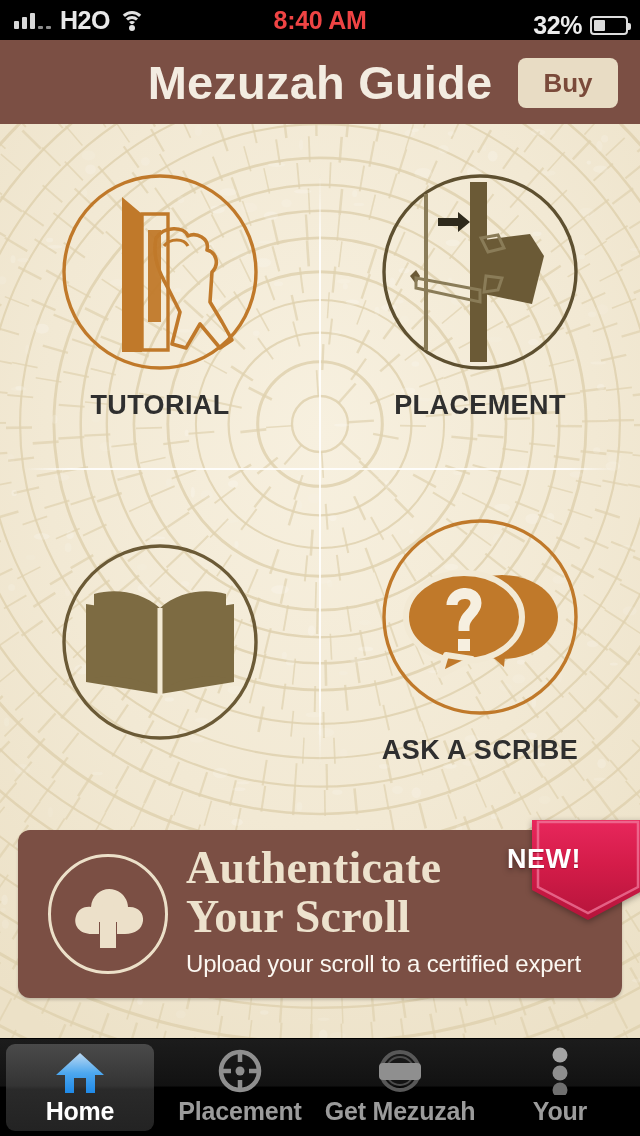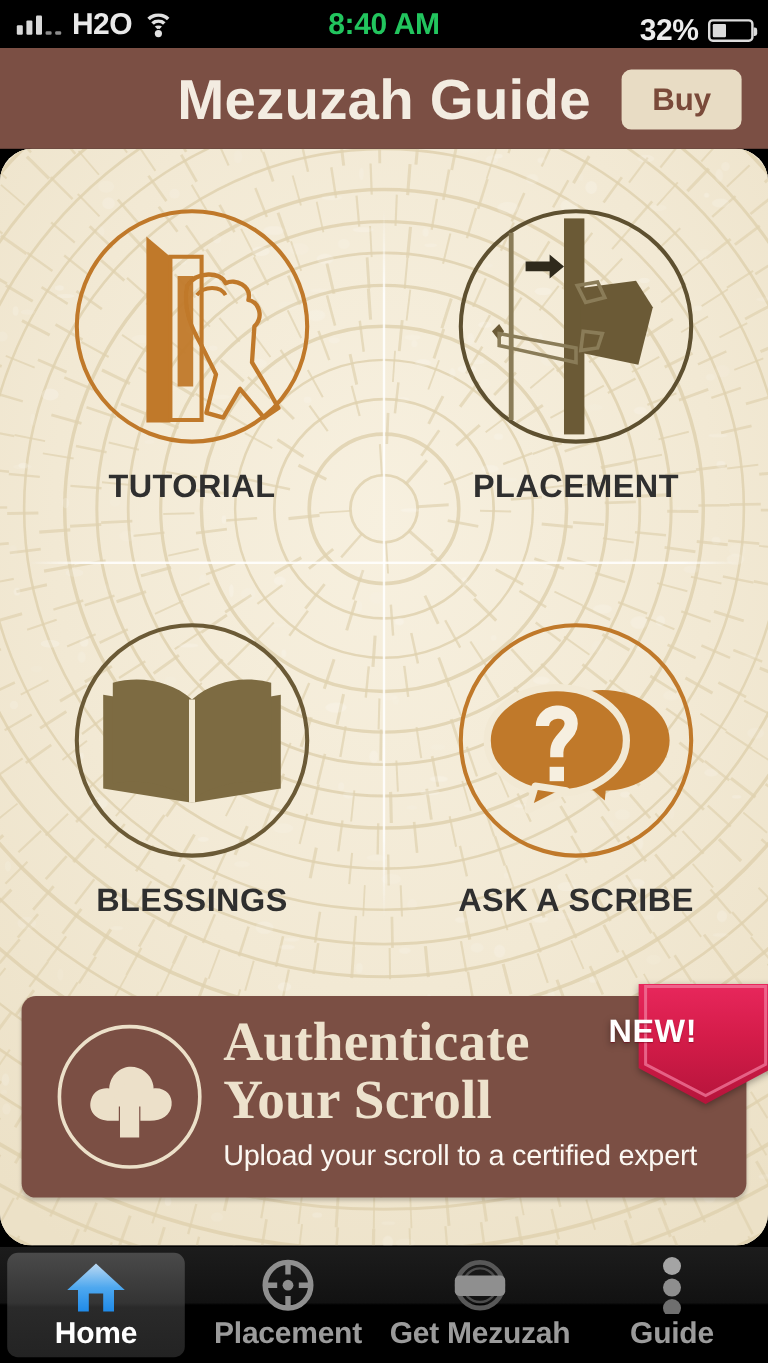--- a/index.html
+++ b/index.html
@@ -35,21 +35,21 @@
   }
   .wifi span.a{ width:26px; height:26px; top:0; }
   .wifi span.b{ width:17px; height:17px; top:5px; }
   .wifi span.c{ width:8px; height:8px; top:10px; }
   .wifi span.d{
     width:6px; height:6px; top:14px; border:none;
     background:#e2e2e2; border-radius:50%;
   }
   .sb-time{
     position:absolute; left:0; width:640px; text-align:center;
-    font-size:25px; font-weight:700; letter-spacing:-0.3px; color:#22c55e;
+    font-size:25px; font-weight:700; letter-spacing:-0.3px; color:#ef4444;
   }
   .sb-right{ position:absolute; right:12px; display:flex; align-items:center; gap:8px;margin-top:11px; }
   .batt-pct{ font-size:25px; font-weight:700; letter-spacing:-0.4px; color:#ececec; }
   .batt{
     position:relative; width:38px; height:19px;
     border:2px solid #dcdcdc; border-radius:4px;
   }
   .batt::after{
     content:""; position:absolute; right:-5px; top:5px;
     width:3px; height:7px; background:#dcdcdc; border-radius:0 2px 2px 0;
@@ -74,21 +74,20 @@
     background:#e8dcc4; color:#7a4a3a;
     display:flex; align-items:center; justify-content:center;
     font-size:26px; font-weight:700; cursor:pointer;
   }
 
   
   .content{
     position:absolute; top:124px; left:0; width:640px; height:914px;
     background:#f3ead6;
     overflow:hidden;
-    border-radius:27px;
   }
   .mosaic{ position:absolute; inset:0; }
   .mosaic svg{ display:block; width:640px; height:914px; }
 
   
   .grid{
     position:absolute; top:0; left:0; width:640px; height:690px;
     display:grid; grid-template-columns:1fr 1fr; grid-template-rows:1fr 1fr;
   }
   .cell{
@@ -1379,21 +1378,20 @@
         <div class="circ">
           <svg width="200" height="200" viewBox="0 0 200 200">
             <circle cx="100" cy="100" r="96" fill="none" stroke="#6b5a36" stroke-width="3.4"></circle>
             <path d="M26 62 L26 140 L100 152 L100 74 Z" fill="#7d6b42"></path>
             <path d="M174 62 L174 140 L100 152 L100 74 Z" fill="#7d6b42"></path>
             <path d="M34 52 C56 46, 82 50, 100 66 L100 150 C82 136, 56 132, 34 136 Z" fill="#7d6b42"></path>
             <path d="M166 52 C144 46, 118 50, 100 66 L100 150 C118 136, 144 132, 166 136 Z" fill="#7d6b42"></path>
             <path d="M100 66 L100 152" stroke="#f2e9d4" stroke-width="5" fill="none"></path>
           </svg>
         </div>
-        <div class="lbl">BLESSINGS</div>
       </div>
 
       <div class="cell">
         <div class="circ">
           <svg width="200" height="200" viewBox="0 0 200 200">
             <circle cx="100" cy="100" r="96" fill="none" stroke="#c0792a" stroke-width="3.4"></circle>
 
             <ellipse cx="122" cy="100" rx="56" ry="42" fill="#c0792a"></ellipse>
             <path d="M108 136 L124 150 L126 128 Z" fill="#c0792a"></path>
 
@@ -1488,18 +1486,18 @@
     </div>
 
     <div class="tab">
       <div class="ico">
         <svg width="20" height="48" viewBox="0 0 20 48">
           <circle cx="10" cy="8" r="7.5" fill="#a4a4a4"></circle>
           <circle cx="10" cy="26" r="7.5" fill="#8e8e8e"></circle>
           <circle cx="10" cy="43" r="7.5" fill="#6f6f6f"></circle>
         </svg>
       </div>
-      <div class="tlbl">Guide</div>
+      <div class="tlbl">Your</div>
     </div>
 
   </div>
 
 </div>
 
 </body></html>

